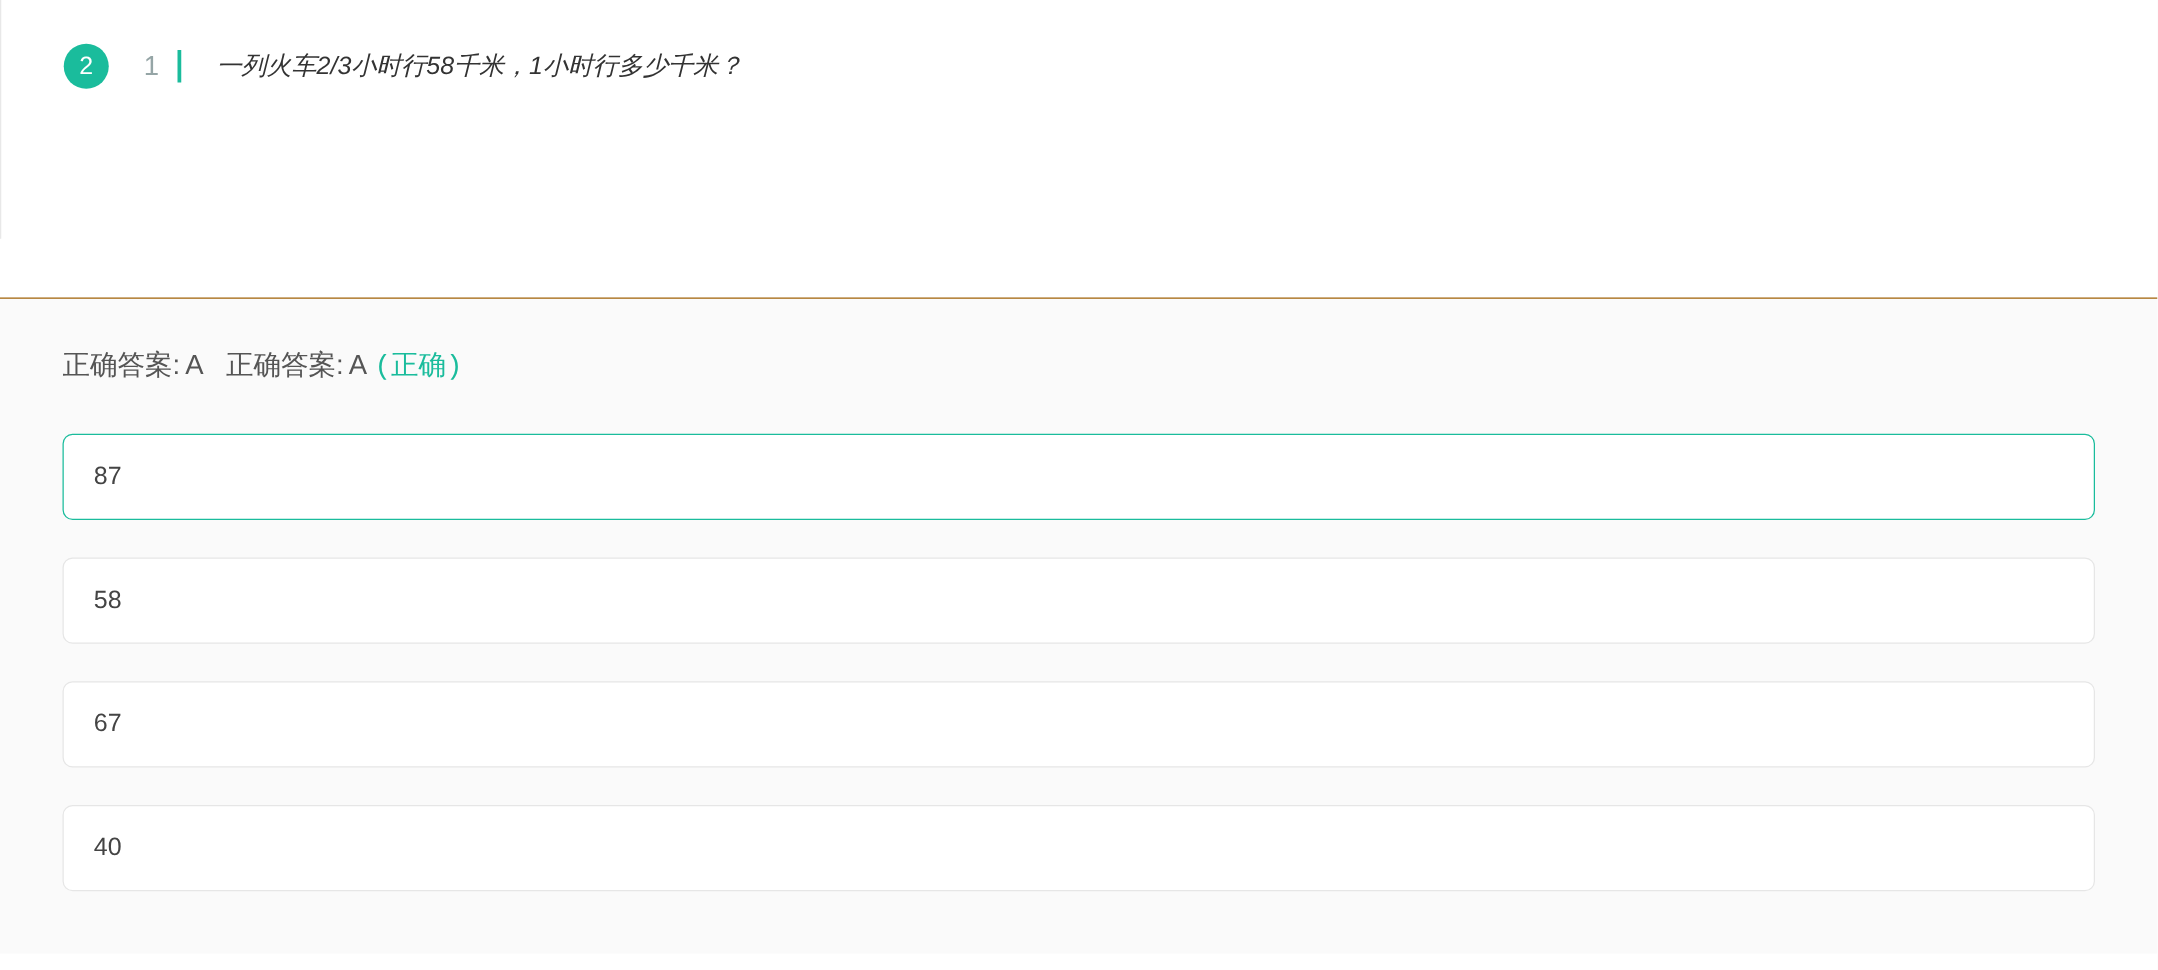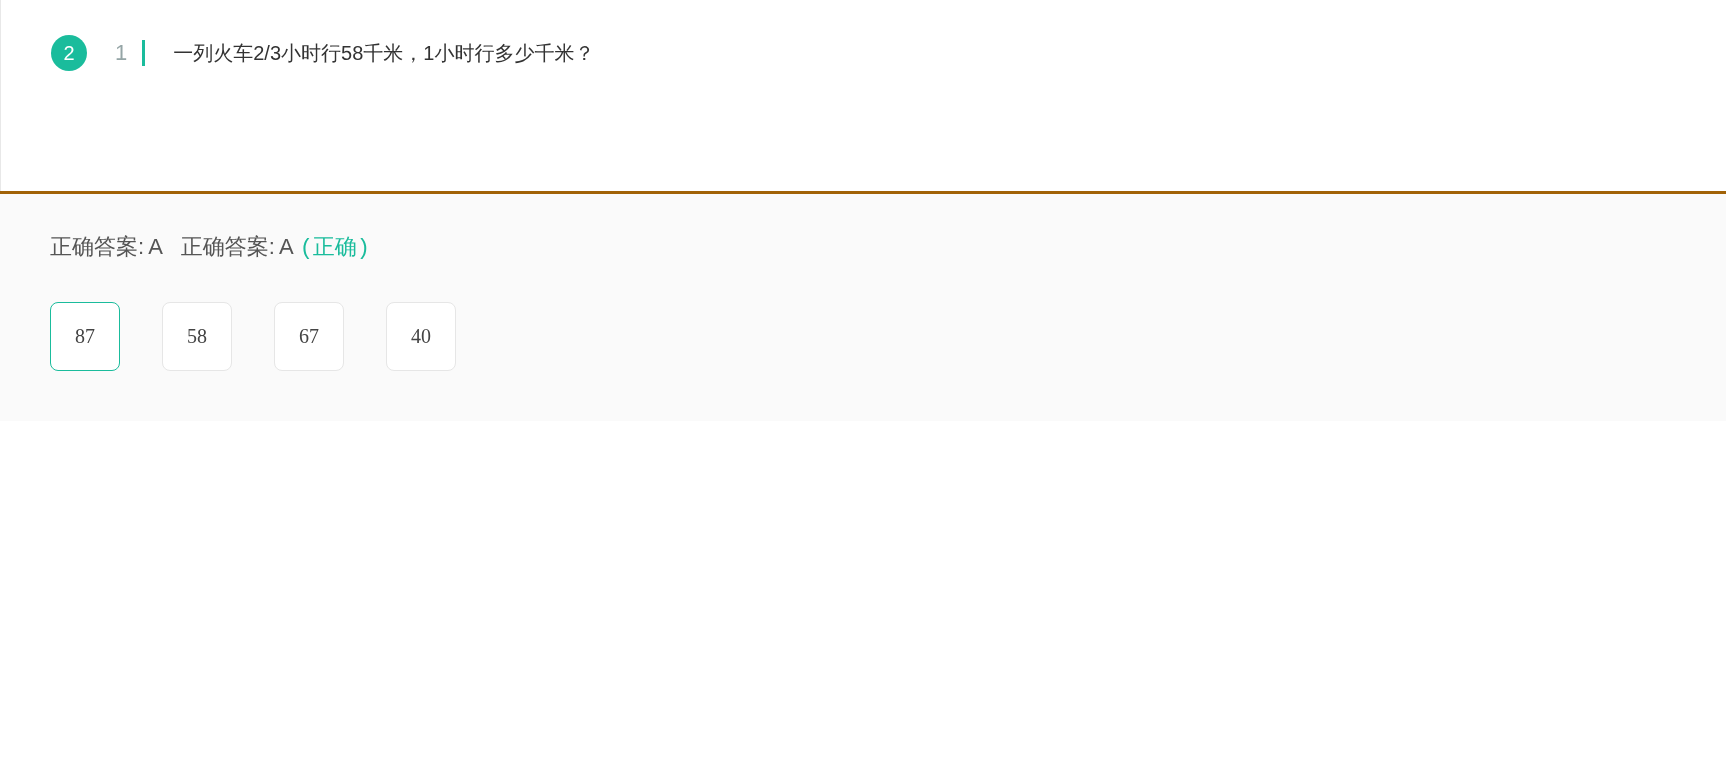--- a/index.html
+++ b/index.html
@@ -46,25 +46,27 @@
     }
     .divider-line {
       width: 3px;
       height: 26px;
       background: #1abc9c;
     }
     .question-text {
       font-size: 20px;
       color: #333333;
       line-height: 1.4;
+      font-style: italic;
     }
     .answer-section {
       background: #fafafa;
-      border-top: 3px solid #a16207;
+      border-top: 1px solid #a16207;
       padding: 38px 50px 50px 50px;
+      margin-top: 47px;
     }
     .answer-status {
       display: flex;
       align-items: baseline;
       gap: 18px;
       font-size: 22px;
       color: #555555;
       margin-bottom: 40px;
     }
     .answer-status-item {
@@ -74,23 +76,22 @@
     .answer-letter {
       margin-left: 4px;
     }
     .status-correct {
       color: #1abc9c;
       margin-left: 6px;
       font-family: Liberation Mono, monospace;
     }
     .options-list {
       display: flex;
-      flex-direction: row;
-      gap: 42px;
-      font-family: Liberation Serif, serif;
+      flex-direction: column;
+      gap: 30px;
     }
     .option-item {
       background: #ffffff;
       border: 1px solid #e6e6e6;
       border-radius: 8px;
       padding: 22px 24px;
       font-size: 20px;
       color: #444444;
       cursor: pointer;
     }

